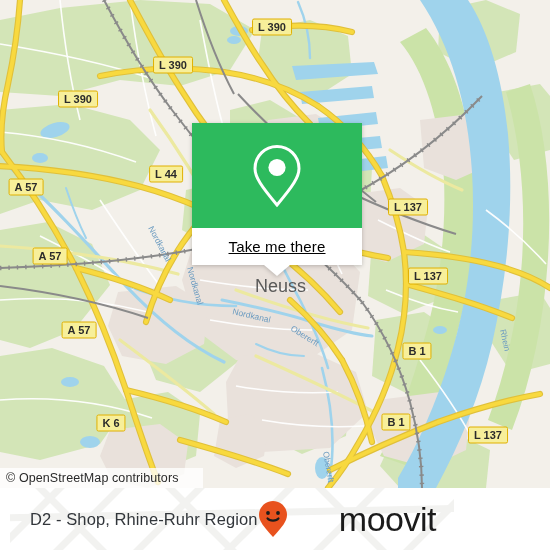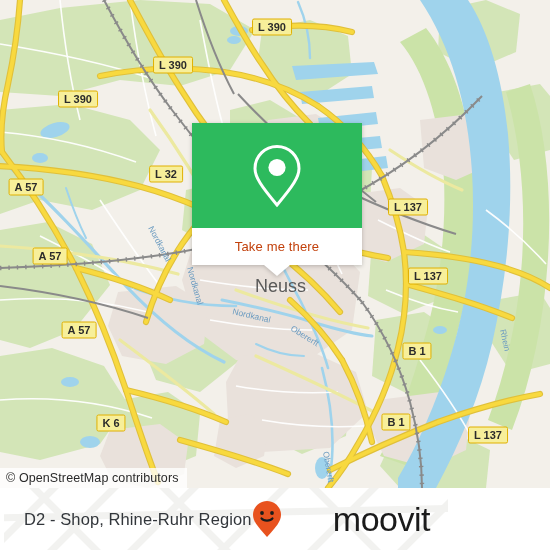--- a/index.html
+++ b/index.html
@@ -32,21 +32,21 @@
     background: #f2efe9;
   }
   .map svg { display:block; }
 
   
   .attribution {
     position: absolute;
     left: 0;
     top: 468px;
     height: 20px;
-    padding: 0 8px 0 6px;
+    padding: 0 24px 0 6px;
     display: flex;
     align-items: center;
     background: rgba(255,255,255,0.78);
     font-size: 12.5px;
     color: #2a2a2a;
     letter-spacing: 0.1px;
     white-space: nowrap;
     z-index: 6;
   }
 
@@ -67,41 +67,42 @@
     justify-content: center;
   }
   .callout-bottom {
     height: 37px;
     background: #ffffff;
     display: flex;
     align-items: center;
     justify-content: center;
   }
   .callout-label {
-    font-size: 13px;
-    color: #c2410c;
+    font-size: 15px;
+    color: #000000;
     letter-spacing: 0.15px;
+    text-decoration: underline;
   }
   .callout-tail {
     position: absolute;
     left: 50%;
     top: 142px;
     transform: translateX(-50%);
     width: 0;
     height: 0;
     border-left: 13px solid transparent;
     border-right: 13px solid transparent;
     border-top: 11px solid #ffffff;
   }
   .pin-icon { display:block; }
 
   
   .footer {
     position: absolute;
-    left: 4px;
+    left: 10px;
     top: 488px;
     width: 444px;
     height: 62px;
     background: #3b82f6;
     overflow: hidden;
   }
   .footer-pattern {
     position: absolute;
     inset: 0;
     opacity: 1;
@@ -330,21 +331,21 @@
         </g>
 
         <text x="255" y="292" font-family="Liberation Sans, sans-serif" font-size="18" fill="#5a5a5a">Neuss</text>
       </g>
     </svg>
 
     <div id="shields">
         <div style="position: absolute; left: 272px; top: 27px; transform: translate(-50%, -50%); background: rgb(247, 239, 154); border: 1.5px solid rgb(224, 176, 0); border-radius: 2px; padding: 1px 5px 2px; font-family: &quot;Liberation Sans&quot;, sans-serif; font-size: 11px; font-weight: bold; color: rgb(43, 43, 43); white-space: nowrap; line-height: 12px; z-index: 4;">L 390</div>
         <div style="position: absolute; left: 173px; top: 65px; transform: translate(-50%, -50%); background: rgb(247, 239, 154); border: 1.5px solid rgb(224, 176, 0); border-radius: 2px; padding: 1px 5px 2px; font-family: &quot;Liberation Sans&quot;, sans-serif; font-size: 11px; font-weight: bold; color: rgb(43, 43, 43); white-space: nowrap; line-height: 12px; z-index: 4;">L 390</div>
         <div style="position: absolute; left: 78px; top: 99px; transform: translate(-50%, -50%); background: rgb(247, 239, 154); border: 1.5px solid rgb(224, 176, 0); border-radius: 2px; padding: 1px 5px 2px; font-family: &quot;Liberation Sans&quot;, sans-serif; font-size: 11px; font-weight: bold; color: rgb(43, 43, 43); white-space: nowrap; line-height: 12px; z-index: 4;">L 390</div>
-        <div style="position: absolute; left: 166px; top: 174px; transform: translate(-50%, -50%); background: rgb(247, 239, 154); border: 1.5px solid rgb(224, 176, 0); border-radius: 2px; padding: 1px 5px 2px; font-family: &quot;Liberation Sans&quot;, sans-serif; font-size: 11px; font-weight: bold; color: rgb(43, 43, 43); white-space: nowrap; line-height: 12px; z-index: 4;">L 32</div>
+        <div style="position: absolute; left: 166px; top: 174px; transform: translate(-50%, -50%); background: rgb(247, 239, 154); border: 1.5px solid rgb(224, 176, 0); border-radius: 2px; padding: 1px 5px 2px; font-family: &quot;Liberation Sans&quot;, sans-serif; font-size: 11px; font-weight: bold; color: rgb(43, 43, 43); white-space: nowrap; line-height: 12px; z-index: 4;">L 44</div>
         <div style="position: absolute; left: 26px; top: 187px; transform: translate(-50%, -50%); background: rgb(247, 239, 154); border: 1.5px solid rgb(224, 176, 0); border-radius: 2px; padding: 1px 5px 2px; font-family: &quot;Liberation Sans&quot;, sans-serif; font-size: 11px; font-weight: bold; color: rgb(43, 43, 43); white-space: nowrap; line-height: 12px; z-index: 4;">A 57</div>
         <div style="position: absolute; left: 50px; top: 256px; transform: translate(-50%, -50%); background: rgb(247, 239, 154); border: 1.5px solid rgb(224, 176, 0); border-radius: 2px; padding: 1px 5px 2px; font-family: &quot;Liberation Sans&quot;, sans-serif; font-size: 11px; font-weight: bold; color: rgb(43, 43, 43); white-space: nowrap; line-height: 12px; z-index: 4;">A 57</div>
         <div style="position: absolute; left: 79px; top: 330px; transform: translate(-50%, -50%); background: rgb(247, 239, 154); border: 1.5px solid rgb(224, 176, 0); border-radius: 2px; padding: 1px 5px 2px; font-family: &quot;Liberation Sans&quot;, sans-serif; font-size: 11px; font-weight: bold; color: rgb(43, 43, 43); white-space: nowrap; line-height: 12px; z-index: 4;">A 57</div>
         <div style="position: absolute; left: 111px; top: 423px; transform: translate(-50%, -50%); background: rgb(247, 239, 154); border: 1.5px solid rgb(224, 176, 0); border-radius: 2px; padding: 1px 5px 2px; font-family: &quot;Liberation Sans&quot;, sans-serif; font-size: 11px; font-weight: bold; color: rgb(43, 43, 43); white-space: nowrap; line-height: 12px; z-index: 4;">K 6</div>
         <div style="position: absolute; left: 408px; top: 207px; transform: translate(-50%, -50%); background: rgb(247, 239, 154); border: 1.5px solid rgb(224, 176, 0); border-radius: 2px; padding: 1px 5px 2px; font-family: &quot;Liberation Sans&quot;, sans-serif; font-size: 11px; font-weight: bold; color: rgb(43, 43, 43); white-space: nowrap; line-height: 12px; z-index: 4;">L 137</div>
         <div style="position: absolute; left: 428px; top: 276px; transform: translate(-50%, -50%); background: rgb(247, 239, 154); border: 1.5px solid rgb(224, 176, 0); border-radius: 2px; padding: 1px 5px 2px; font-family: &quot;Liberation Sans&quot;, sans-serif; font-size: 11px; font-weight: bold; color: rgb(43, 43, 43); white-space: nowrap; line-height: 12px; z-index: 4;">L 137</div>
         <div style="position: absolute; left: 417px; top: 351px; transform: translate(-50%, -50%); background: rgb(247, 239, 154); border: 1.5px solid rgb(224, 176, 0); border-radius: 2px; padding: 1px 5px 2px; font-family: &quot;Liberation Sans&quot;, sans-serif; font-size: 11px; font-weight: bold; color: rgb(43, 43, 43); white-space: nowrap; line-height: 12px; z-index: 4;">B 1</div>
         <div style="position: absolute; left: 396px; top: 422px; transform: translate(-50%, -50%); background: rgb(247, 239, 154); border: 1.5px solid rgb(224, 176, 0); border-radius: 2px; padding: 1px 5px 2px; font-family: &quot;Liberation Sans&quot;, sans-serif; font-size: 11px; font-weight: bold; color: rgb(43, 43, 43); white-space: nowrap; line-height: 12px; z-index: 4;">B 1</div>
         <div style="position: absolute; left: 488px; top: 435px; transform: translate(-50%, -50%); background: rgb(247, 239, 154); border: 1.5px solid rgb(224, 176, 0); border-radius: 2px; padding: 1px 5px 2px; font-family: &quot;Liberation Sans&quot;, sans-serif; font-size: 11px; font-weight: bold; color: rgb(43, 43, 43); white-space: nowrap; line-height: 12px; z-index: 4;">L 137</div>
       </div>

